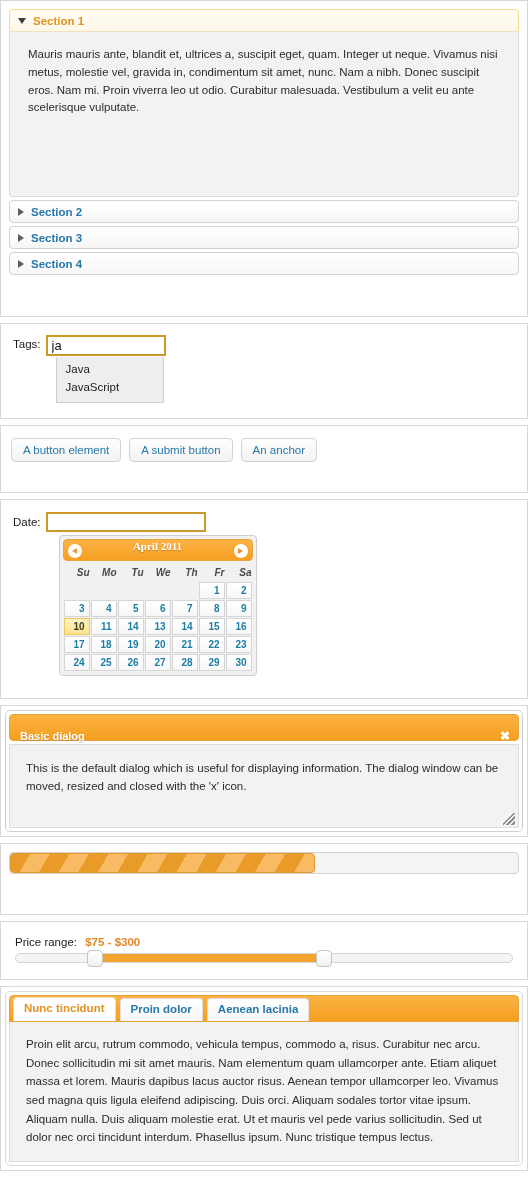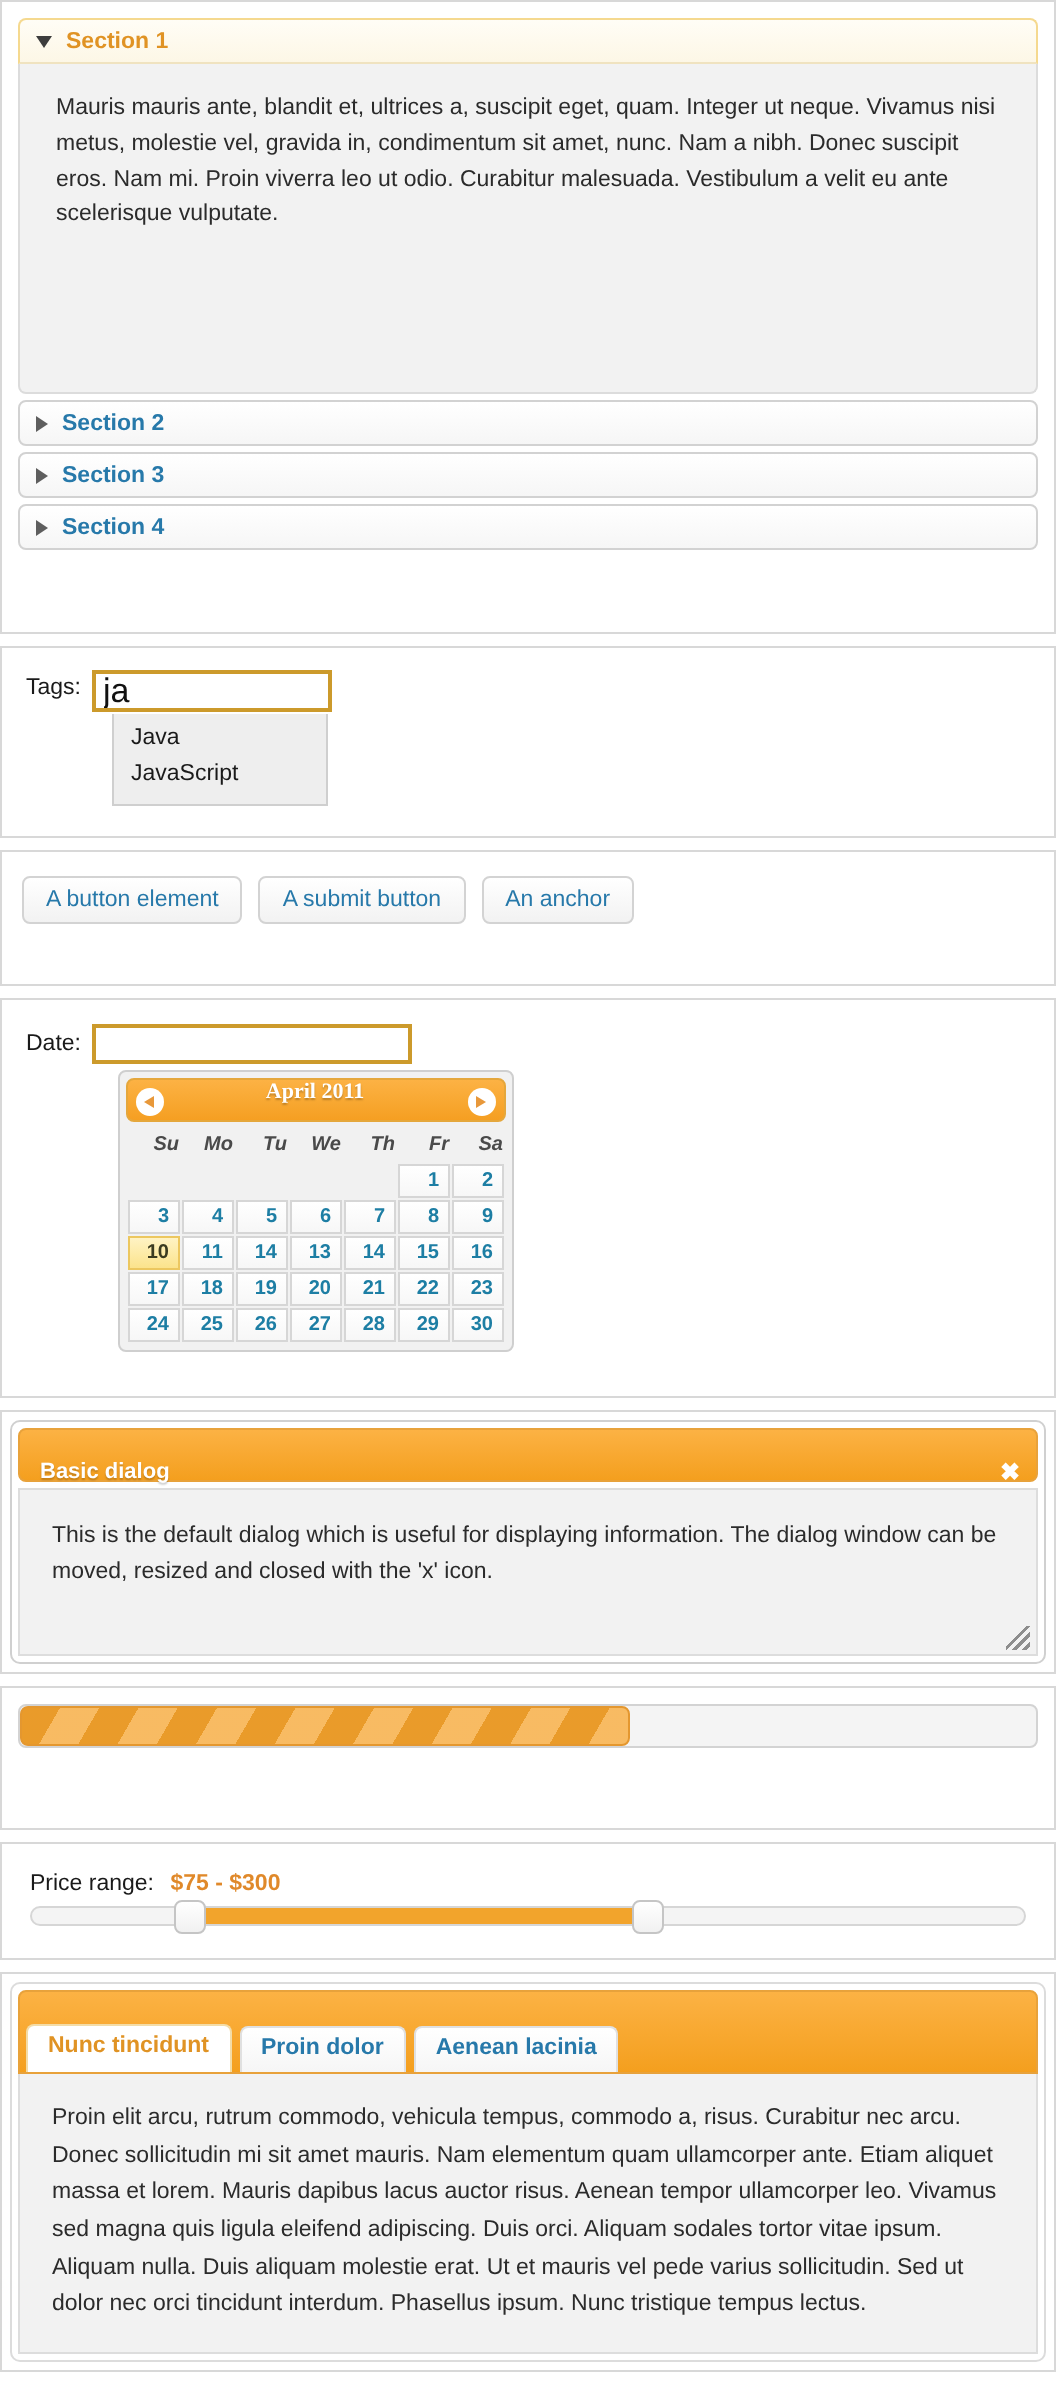--- a/index.html
+++ b/index.html
@@ -70,21 +70,21 @@
   }
 
   
   .ac-row { display: flex; align-items: flex-start; padding: 3px 0 0 4px; }
   .ac-label { font-size: 11.5px; color: #1a1a1a; margin: 3px 5px 0 0; }
   .ac-wrap { position: relative; }
   .ac-input {
     width: 120px; height: 21px;
     border: 2px solid #cc9a2b;
     background: #ffffff;
-    font-size: 17px;
+    font-size: 13px;
     font-family: "Liberation Sans", sans-serif;
     padding: 0 4px;
     color: #111;
     outline: none;
   }
   .ac-menu {
     position: absolute;
     left: 10px; top: 22px;
     width: 108px;
     background: #eeeeee;
@@ -278,21 +278,21 @@
   .tabs {
     border: 1px solid #dcdcdc;
     border-radius: 5px;
     background: #ffffff;
     padding: 3px;
   }
   .tab-bar {
     display: flex;
     align-items: flex-end;
     gap: 4px;
-    height: 42px;
+    height: 27px;
     padding: 3px 3px 0 3px;
     border: 1px solid #e8a23b;
     border-radius: 4px 4px 0 0;
     background: linear-gradient(#fcb244, #f49f1e);
   }
   .tab {
     font-size: 11.5px; font-weight: bold;
     padding: 4px 10px 5px 10px;
     border: 1px solid #e0e0e0;
     border-bottom: none;

